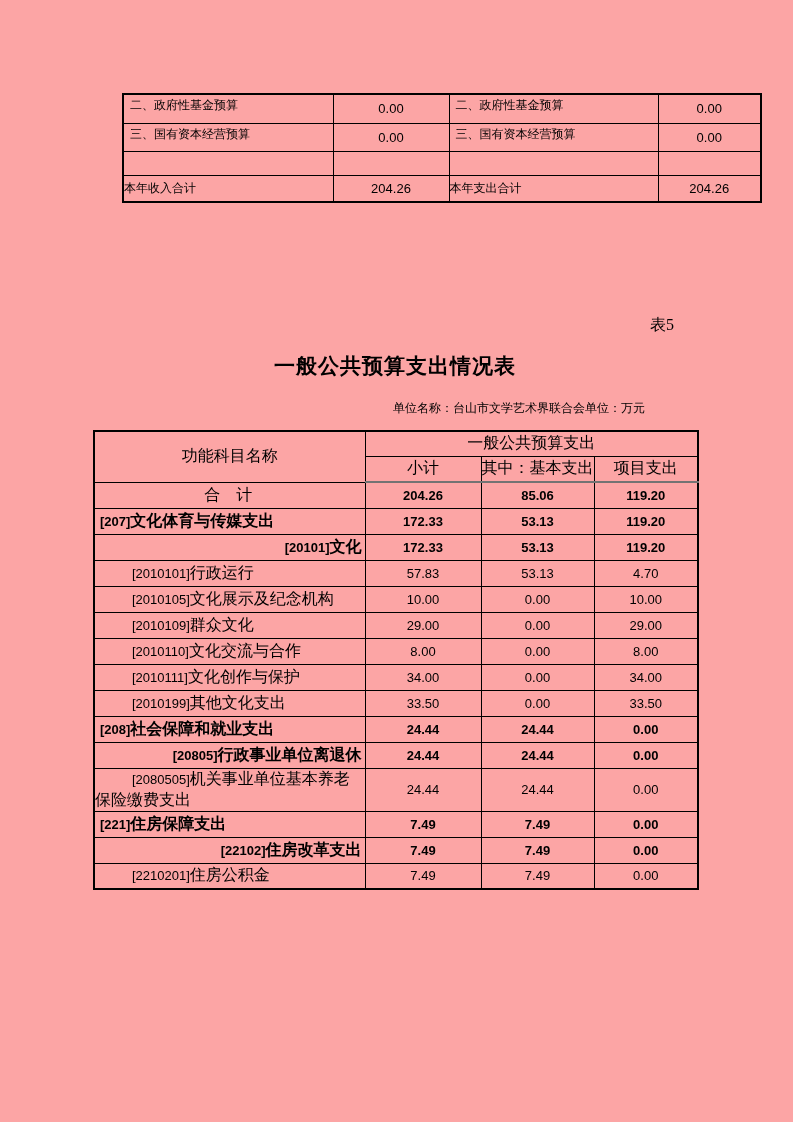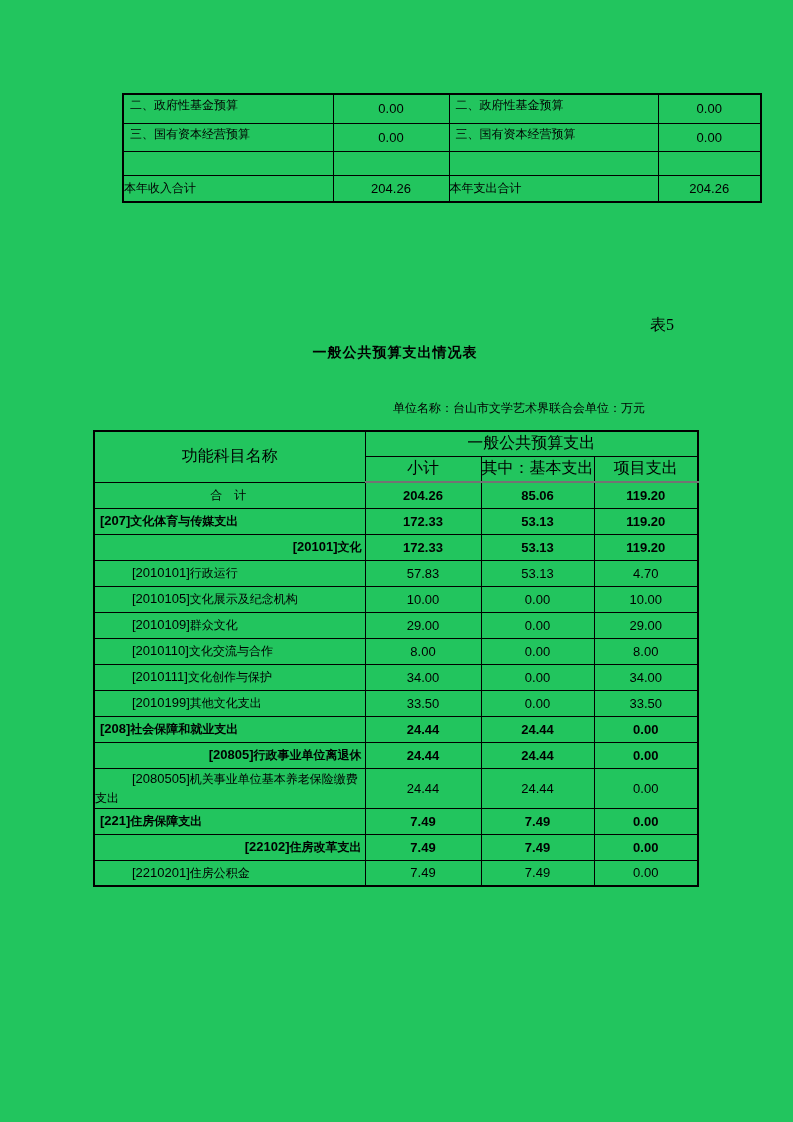--- a/index.html
+++ b/index.html
@@ -1,21 +1,21 @@
 <!DOCTYPE html>
 <html><head>
 <meta charset="utf-8">
 <style>
   * { box-sizing: border-box; }
   html, body { margin: 0; padding: 0; }
   body {
     width: 793px; height: 1122px; background: #ffffff; color: #000;
     font-family: "Liberation Serif", "DejaVu Serif", serif;
   }
-  .page { position: relative; width: 793px; height: 1122px; background: #22c55e; overflow: hidden; text-decoration: underline; }
+  .page { position: relative; width: 793px; height: 1122px; background: #fca5a5; overflow: hidden; text-decoration: underline; }
 
   
   .summary-table {
     position: absolute; left: 122px; top: 93px; width: 638px;
     border-collapse: collapse; table-layout: fixed; border: 2px solid #000;
   }
   .summary-table td { border: 1px solid #000; overflow: hidden; }
   .summary-table tr:nth-child(1) { height: 29px; }
   .summary-table tr:nth-child(2) { height: 28px; }
   .summary-table tr:nth-child(3) { height: 24px; }
@@ -23,22 +23,22 @@
   .s-label { font-size: 12px; padding: 2px 2px 0 6px; vertical-align: top; }
   .s-num {
     font-family: "Liberation Sans", "DejaVu Sans", sans-serif;
     font-size: 13px; text-align: center; vertical-align: middle; padding: 0;
   }
   .summary-table tr.total-row .s-label { text-align: left; vertical-align: middle; padding: 0; }
 
   
   .table5-label { position: absolute; left: 650px; top: 315px; font-size: 16px; }
   .doc-title {
-    position: absolute; left: 93px; top: 344px; width: 604px; margin: 0;
-    text-align: center; font-size: 14px; font-weight: bold; letter-spacing: 1px;
+    position: absolute; left: 93px; top: 352px; width: 604px; margin: 0;
+    text-align: center; font-size: 21px; font-weight: bold; letter-spacing: 1px;
   }
   .unit-row {
     position: absolute; left: 125px; top: 400px; width: 520px;
     display: flex; justify-content: flex-end; font-size: 12px;
   }
 
   
   .exp-table {
     position: absolute; left: 93px; top: 430px; width: 604px;
     border-collapse: collapse; table-layout: fixed; border: 2px solid #000;
@@ -47,21 +47,21 @@
   .exp-table thead tr.hrowA { height: 25px; }
   .exp-table thead tr.hrowB { height: 26px; }
   .exp-table thead td { text-align: center; vertical-align: middle; font-size: 16px; padding: 0; }
   .exp-table thead tr.hrowB td { border-bottom: 2px solid #737373; }
   .exp-table tbody tr { height: 26px; }
   .subject {
     font-size: 12px; vertical-align: middle; text-align: left;
     padding: 0 3px 0 0; line-height: 19px;
   }
   .code { font-family: "Liberation Sans", "DejaVu Sans", sans-serif; font-size: 13px; }
-  .cname { font-size: 12px; margin-top: 26px; }
+  .cname { font-size: 16px; margin-top: 26px; }
   .num {
     font-family: "Liberation Sans", "DejaVu Sans", sans-serif;
     font-size: 13px; text-align: center; vertical-align: middle; padding: 0;
   }
   tr.bold { font-weight: bold; }
   tr.lvl0 .subject { text-align: center; }
   tr.lvl0.bold .cname, tr.lvl0.bold .subject { font-weight: normal; }
   tr.lvl1 .subject { text-indent: 5px; }
   tr.lvl2 .subject { text-indent: 18px; text-align: right; }
   tr.lvl3 .subject { text-indent: 37px; }

